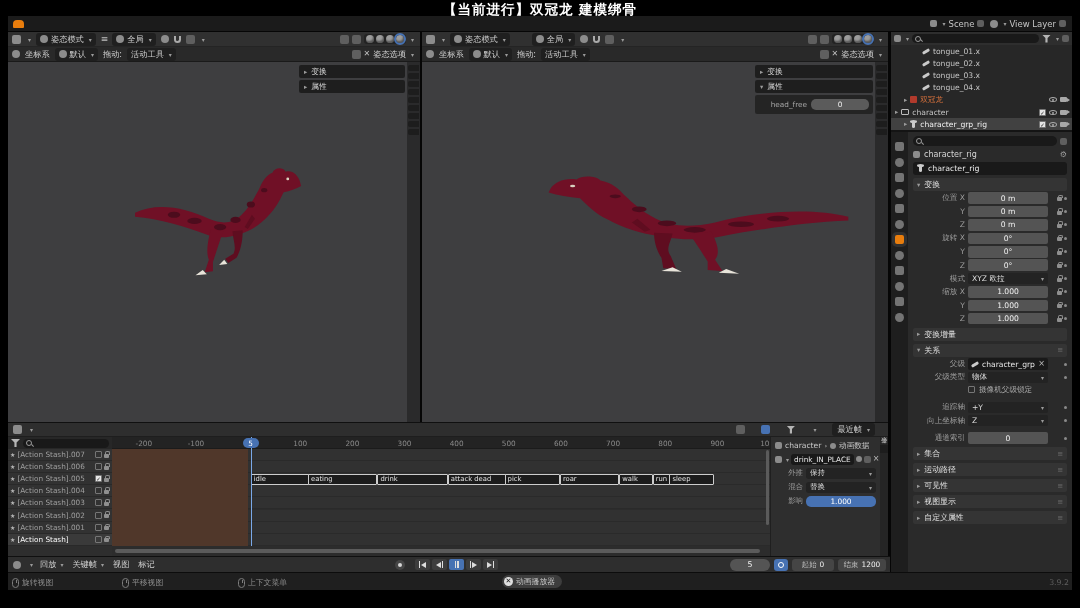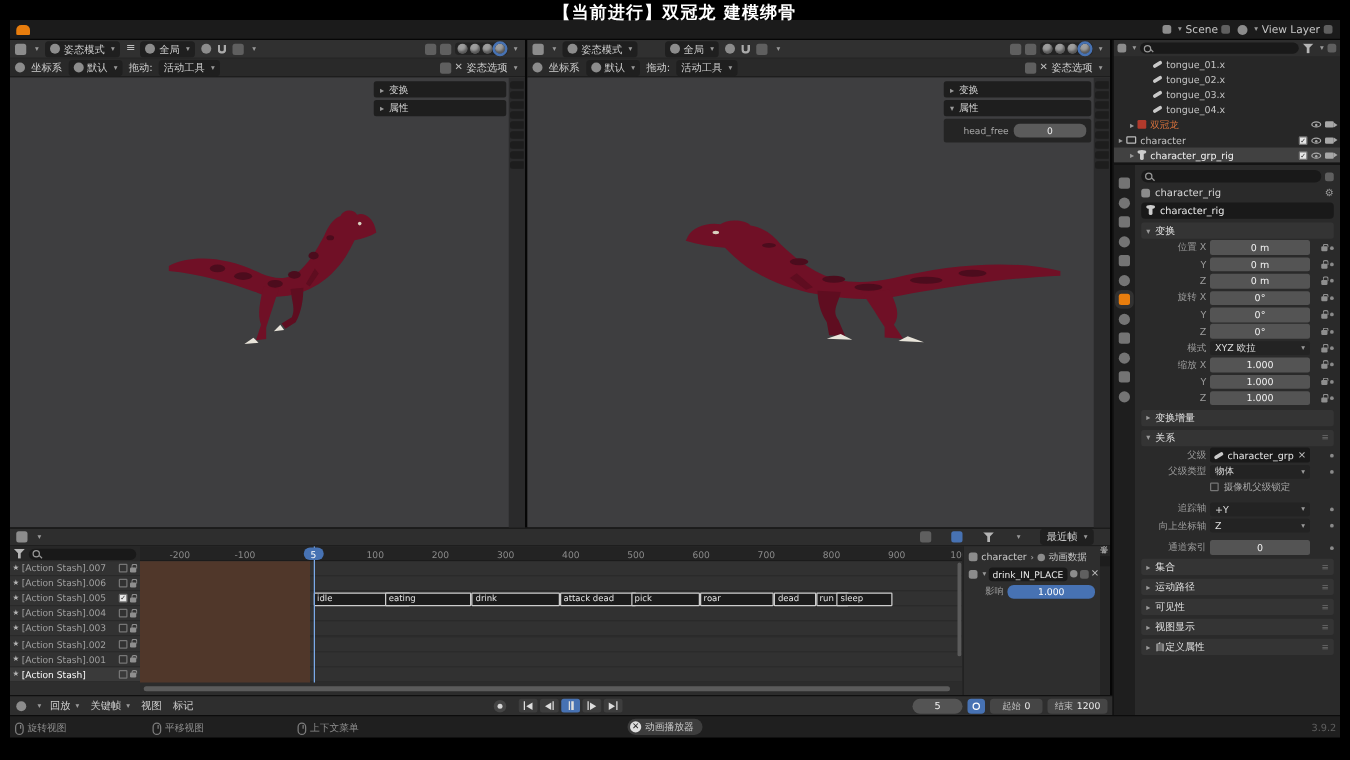--- a/index.html
+++ b/index.html
@@ -548,21 +548,21 @@
             <div class="lane-row" style="top: 84.6px;"></div>
             <div class="lane-row" style="top: 96.7px;"></div>
             <div class="oor" style="width: 136.085px; height: 96.8px;"></div>
             <div class="striplane" style="top: 36.2px;">
               <div class="strip" style="left: 138.692px; width: 77px;">idle</div>
               <div class="strip" style="left: 196.046px; width: 69px;">eating</div>
               <div class="strip" style="left: 265.393px; width: 70.389px;">drink</div>
               <div class="strip" style="left: 335.782px; width: 61px;">attack dead</div>
               <div class="strip" style="left: 392.614px; width: 55.2684px;">pick</div>
               <div class="strip" style="left: 447.883px; width: 59.4396px;">roar</div>
-              <div class="strip" style="left: 507.322px; width: 33.3696px;">dead</div>
+              <div class="strip" style="left: 507.322px; width: 33.3696px;">walk</div>
               <div class="strip" style="left: 540.692px; width: 26px;">run</div>
               <div class="strip" style="left: 557.377px; width: 44.319px;">sleep</div>
             </div>
             <div class="playline" style="left: 138.692px; height: 108.8px;"></div>
             <div class="pill" style="left: 130.692px;">5</div>
             <div class="hscroll"></div>
             <div class="vscroll"></div>
           </div>
       </div>
       <div class="nla-side">
@@ -574,20 +574,37 @@
           <span>动画数据</span>
         </div>
         <div class="strip-hd">
           <span class="icsq sm"></span>
             <b class="dd">▾</b>
           <span class="strip-name">drink_IN_PLACE</span>
           <span class="iccirc" style="width:6px;height:6px"></span>
           <span class="icsq sm dark"></span>
           <span class="xch">×</span>
         </div>
+        <div>
+
+        <div class="side-row">
+              <span class="side-label">外推</span>
+              <span class="side-sel">
+                <i style="font-style:normal">保持</i>
+                <b class="dd">▾</b>
+              </span>
+            </div>
+            <div class="side-row">
+              <span class="side-label">混合</span>
+              <span class="side-sel">
+                <i style="font-style:normal">替换</i>
+                <b class="dd">▾</b>
+              </span>
+            </div>
+          </div>
         <div class="side-row">
           <span class="side-label">影响</span>
           <span class="inf">1.000</span>
         </div>
       </div>
       <div class="nla-vtabcol">
         <span class="nla-vtab">条带</span>
       </div>
     </div>
 

